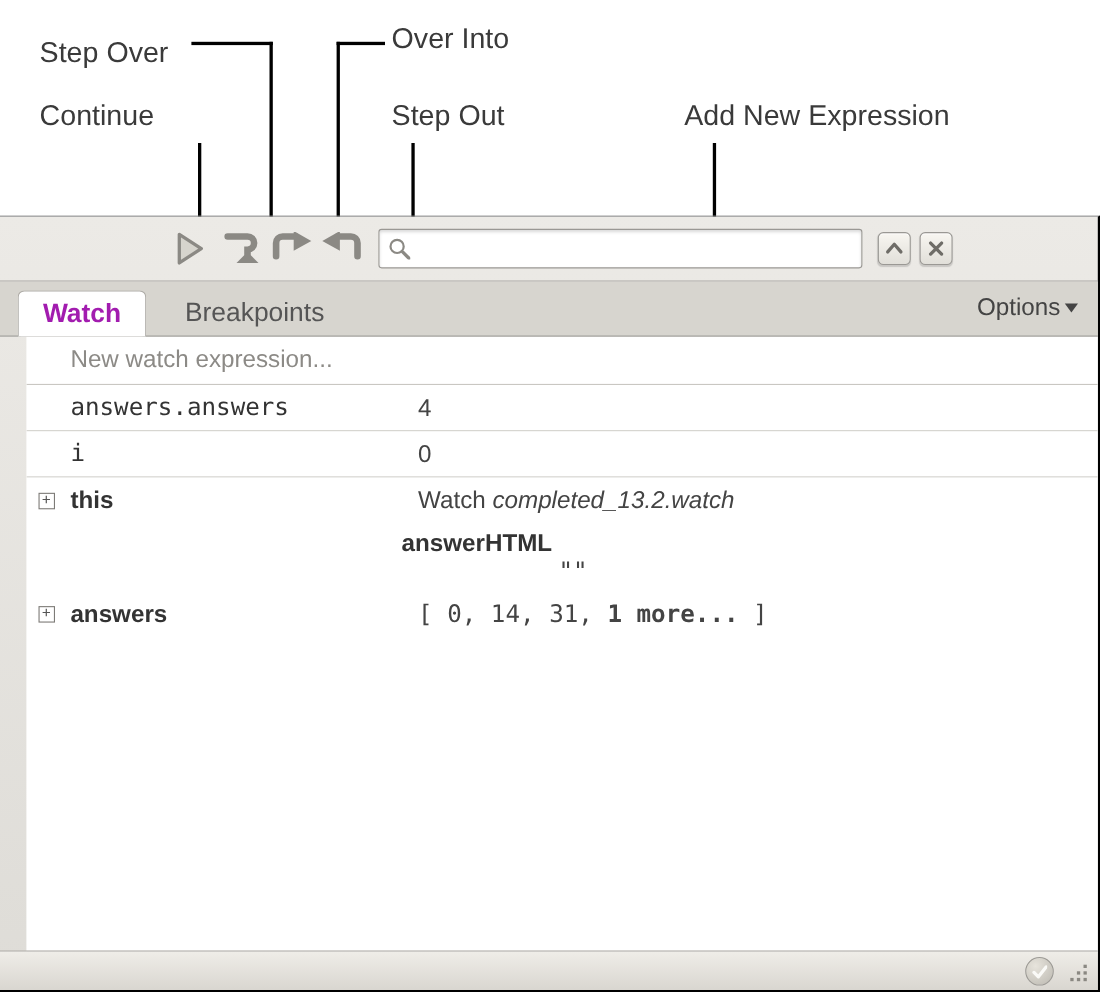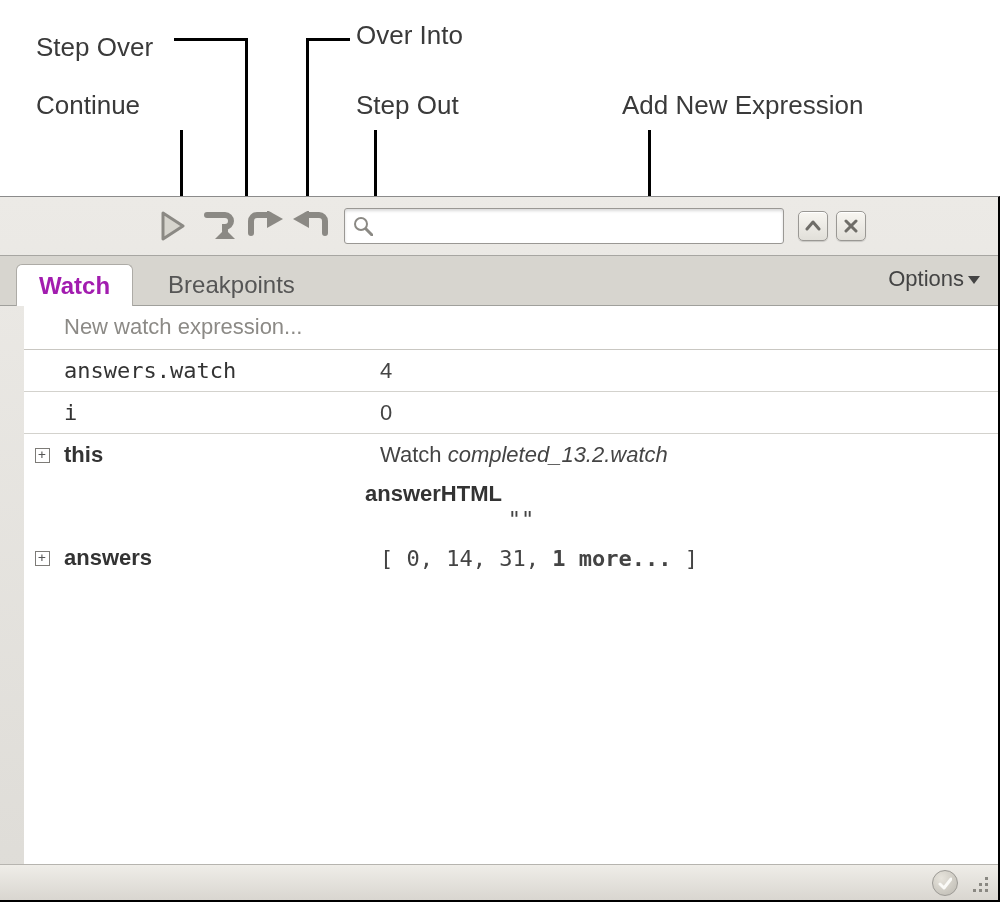--- a/index.html
+++ b/index.html
@@ -300,21 +300,21 @@
     <div class="options-menu">
       <span>Options</span><span class="tri"></span>
     </div>
   </div>
 
   <div class="watch-body">
     <div class="new-expr">New watch expression...</div>
 
     <div class="row">
       <div class="gutter"></div>
-      <div class="name">answers.watch</div>
+      <div class="name">answers.answers</div>
       <div class="val"><span class="plain">4</span></div>
     </div>
 
     <div class="row">
       <div class="gutter"></div>
       <div class="name">i</div>
       <div class="val"><span class="plain">0</span></div>
     </div>
 
     <div class="row" style="border-bottom:none;">

